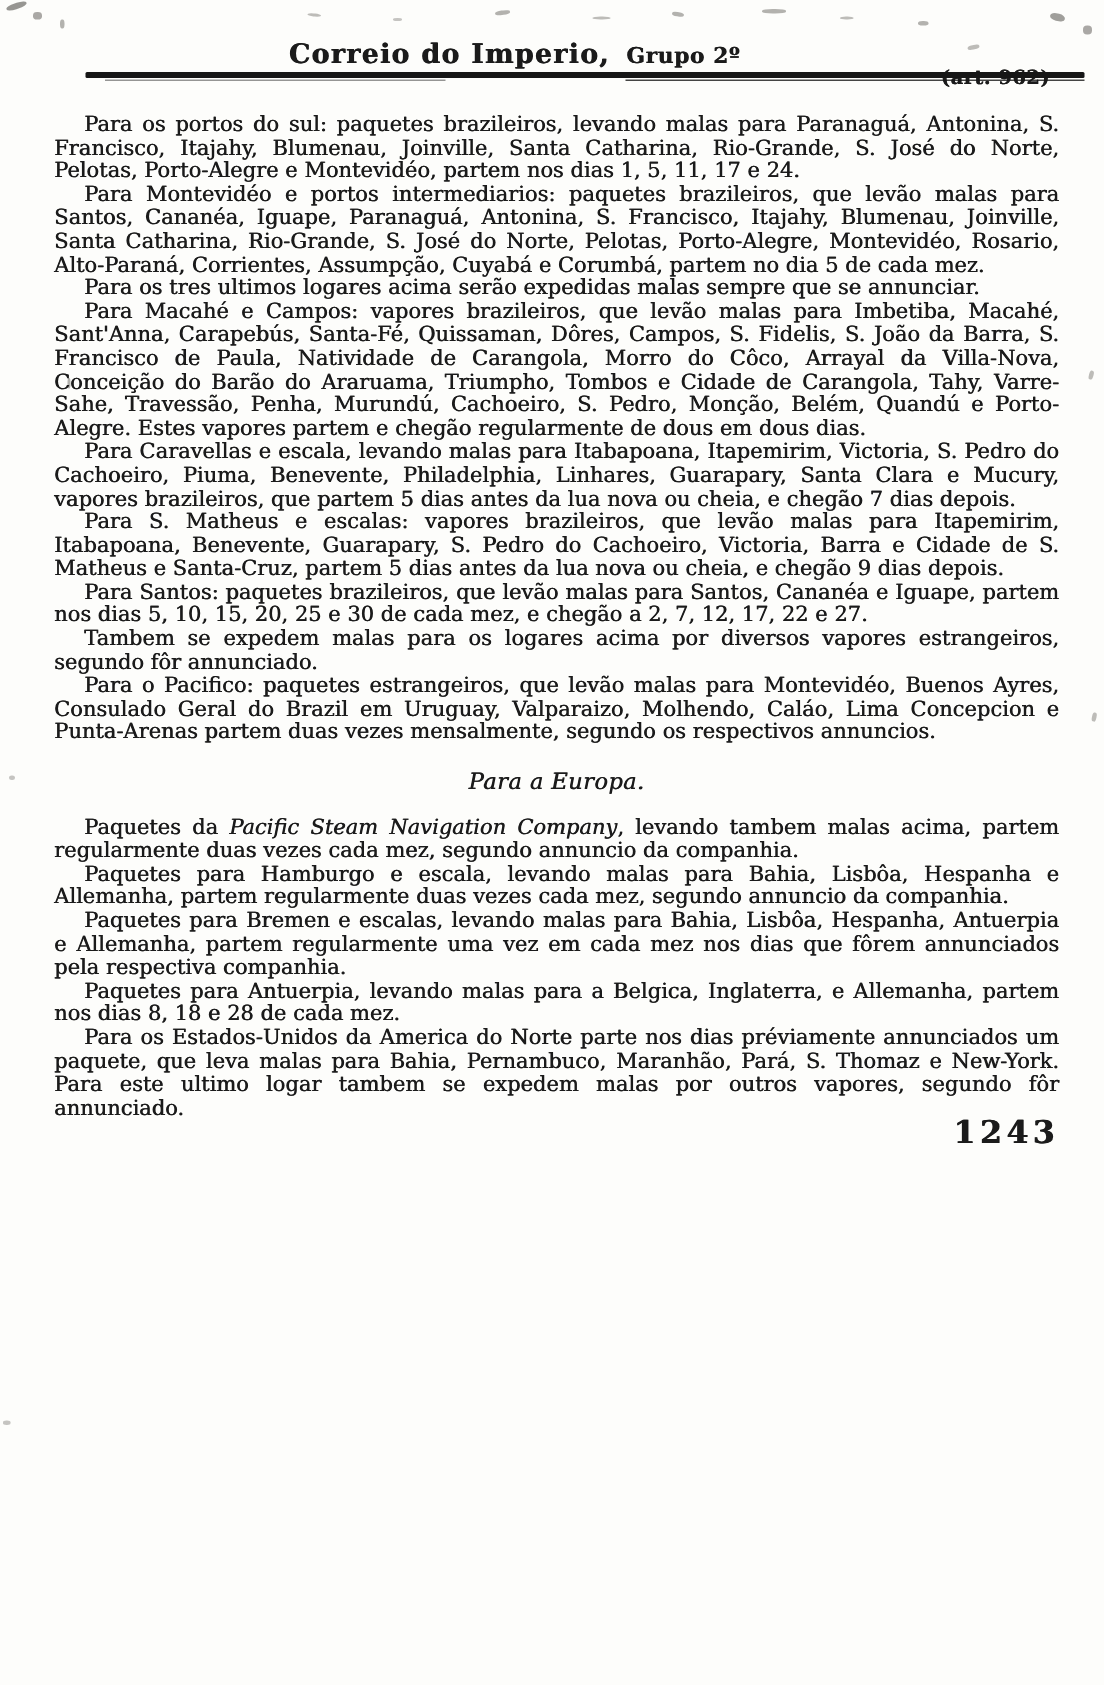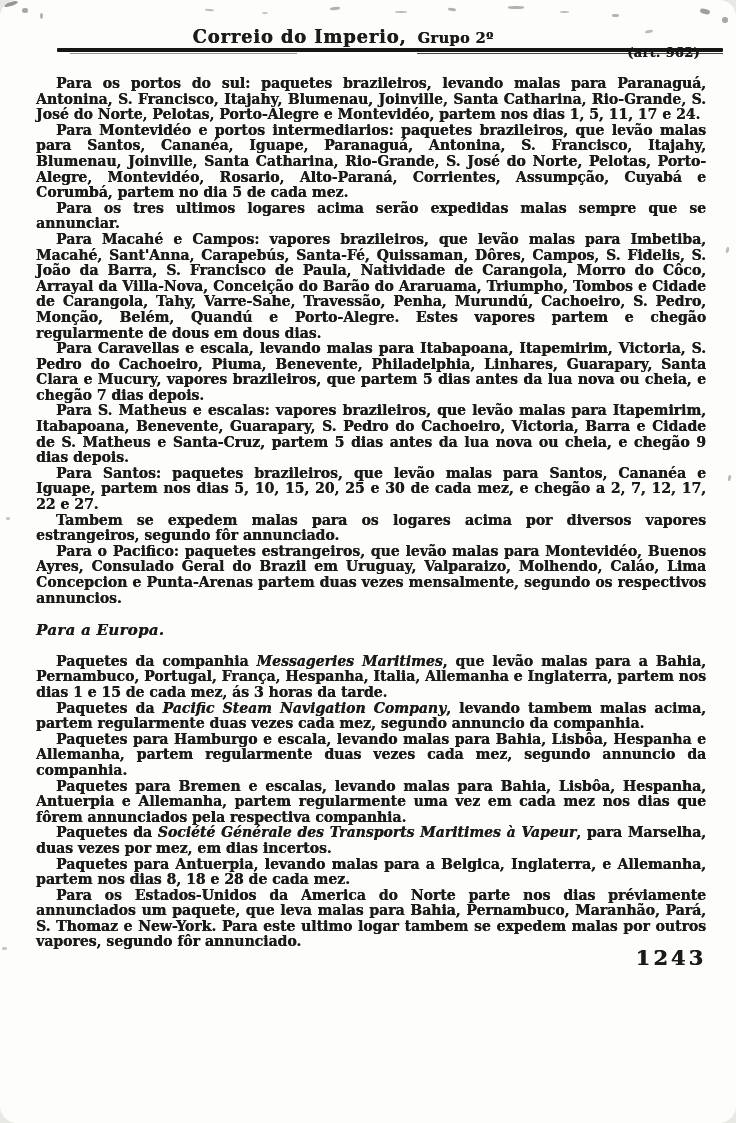--- a/index.html
+++ b/index.html
@@ -7,21 +7,20 @@
     background:#e8e8e4;
     font-family:"DejaVu Serif","Liberation Serif",serif;
   }
   .page{
     position:relative;
     width:736px;height:1123px;
     margin:0 auto;
     background:#fdfdfb;
     color:#1b1b1b;
     overflow:hidden;
-    border-radius:17px;
   }
   
   .header{position:absolute;top:26px;left:0;width:100%;height:30px;}
   .header-center{
     position:absolute;left:-25px;right:25px;top:0;
     text-align:center;white-space:nowrap;
   }
   .journal-title{
     font-weight:bold;font-size:18px;letter-spacing:.8px;
     text-shadow:.4px 0 0 currentColor;
@@ -48,24 +47,24 @@
     content:"";position:absolute;right:0;top:5px;width:46%;height:1.4px;
     background:rgba(22,22,22,.8);
   }
   
   .text-block{
     position:absolute;top:76px;left:36px;width:670px;
     font-size:14px;line-height:15.6px;
     text-align:justify;
     text-shadow:.35px 0 0 currentColor;
   }
-  .text-block p{margin:0;text-indent:20px;font-weight:bold;}
+  .text-block p{margin:0;text-indent:20px;}
   .it{font-style:italic;}
   .section-heading{
-    text-indent:0 !important;
+    text-align:center;text-indent:0 !important;
     font-style:italic;font-size:15px;
     margin:17px 0 15px 0 !important;
     letter-spacing:.3px;
   }
   .page-number{
     margin-top:7px;
     text-align:right;text-indent:0 !important;
     font-weight:bold;font-size:21px;letter-spacing:3px;
     text-shadow:.5px 0 0 currentColor;
   }
@@ -115,24 +114,22 @@
         <p><span>Para os tres ultimos logares acima serão expedidas malas sempre que se annunciar.</span></p>
         <p><span>Para Macahé e Campos: vapores brazileiros, que levão malas para Imbetiba, Macahé, Sant'Anna, Carapebús, Santa-Fé, Quissaman, Dôres, Campos, S. Fidelis, S. João da Barra, S. Francisco de Paula, Natividade de Carangola, Morro do Côco, Arrayal da Villa-Nova, Conceição do Barão do Araruama, Triumpho, Tombos e Cidade de Carangola, Tahy, Varre-Sahe, Travessão, Penha, Murundú, Cachoeiro, S. Pedro, Monção, Belém, Quandú e Porto-Alegre. Estes vapores partem e chegão regularmente de dous em dous dias.</span></p>
         <p><span>Para Caravellas e escala, levando malas para Itabapoana, Itapemirim, Victoria, S. Pedro do Cachoeiro, Piuma, Benevente, Philadelphia, Linhares, Guarapary, Santa Clara e Mucury, vapores brazileiros, que partem 5 dias antes da lua nova ou cheia, e chegão 7 dias depois.</span></p>
         <p><span>Para S. Matheus e escalas: vapores brazileiros, que levão malas para Itapemirim, Itabapoana, Benevente, Guarapary, S. Pedro do Cachoeiro, Victoria, Barra e Cidade de S. Matheus e Santa-Cruz, partem 5 dias antes da lua nova ou cheia, e chegão 9 dias depois.</span></p>
         <p><span>Para Santos: paquetes brazileiros, que levão malas para Santos, Cananéa e Iguape, partem nos dias 5, 10, 15, 20, 25 e 30 de cada mez, e chegão a 2, 7, 12, 17, 22 e 27.</span></p>
         <p><span>Tambem se expedem malas para os logares acima por diversos vapores estrangeiros, segundo fôr annunciado.</span></p>
         <p><span>Para o Pacifico: paquetes estrangeiros, que levão malas para Montevidéo, Buenos Ayres, Consulado Geral do Brazil em Uruguay, Valparaizo, Molhendo, Caláo, Lima Concepcion e Punta-Arenas partem duas vezes mensalmente, segundo os respectivos annuncios.</span></p>
       </div>
     <p class="section-heading">Para a Europa.</p>
     <div>
-        <p><span>Paquetes da companhia </span><span class="it">Messageries Maritimes</span><span>, que levão malas para a Bahia, Pernambuco, Portugal, França, Hespanha, Italia, Allemanha e Inglaterra, partem nos dias 1 e 15 de cada mez, ás 3 horas da tarde.</span></p>
         <p><span>Paquetes da </span><span class="it">Pacific Steam Navigation Company</span><span>, levando tambem malas acima, partem regularmente duas vezes cada mez, segundo annuncio da companhia.</span></p>
         <p><span>Paquetes para Hamburgo e escala, levando malas para Bahia, Lisbôa, Hespanha e Allemanha, partem regularmente duas vezes cada mez, segundo annuncio da companhia.</span></p>
         <p><span>Paquetes para Bremen e escalas, levando malas para Bahia, Lisbôa, Hespanha, Antuerpia e Allemanha, partem regularmente uma vez em cada mez nos dias que fôrem annunciados pela respectiva companhia.</span></p>
-        <p><span>Paquetes da </span><span class="it">Société Générale des Transports Maritimes à Vapeur</span><span>, para Marselha, duas vezes por mez, em dias incertos.</span></p>
         <p><span>Paquetes para Antuerpia, levando malas para a Belgica, Inglaterra, e Allemanha, partem nos dias 8, 18 e 28 de cada mez.</span></p>
         <p><span>Para os Estados-Unidos da America do Norte parte nos dias préviamente annunciados um paquete, que leva malas para Bahia, Pernambuco, Maranhão, Pará, S. Thomaz e New-York. Para este ultimo logar tambem se expedem malas por outros vapores, segundo fôr annunciado.</span></p>
       </div>
     <p class="page-number">1243</p>
   </div>
 
 </div>
 
 </body></html>

